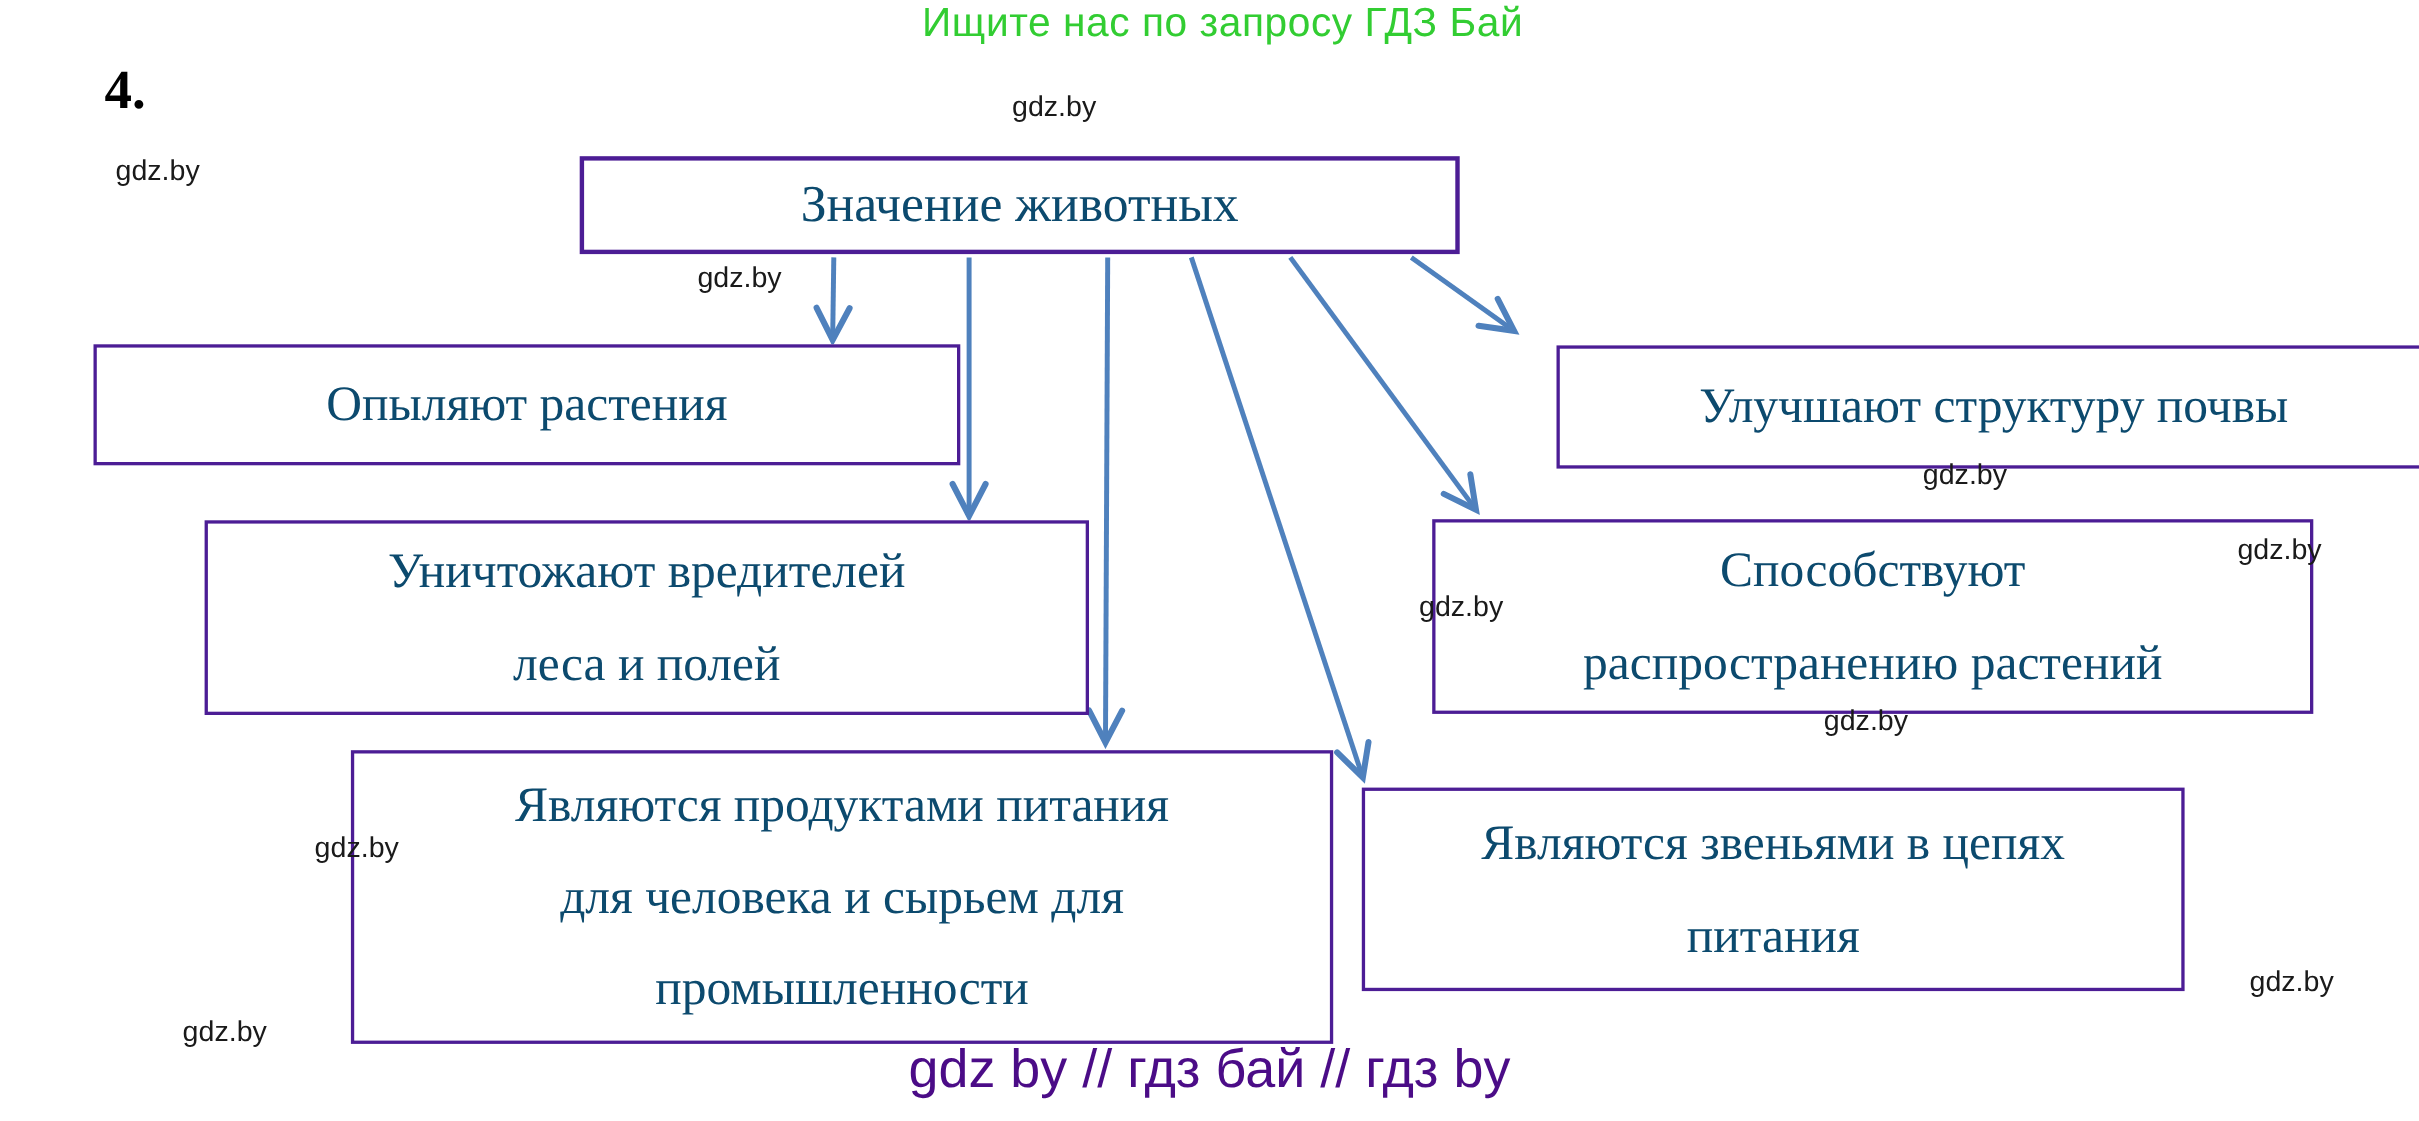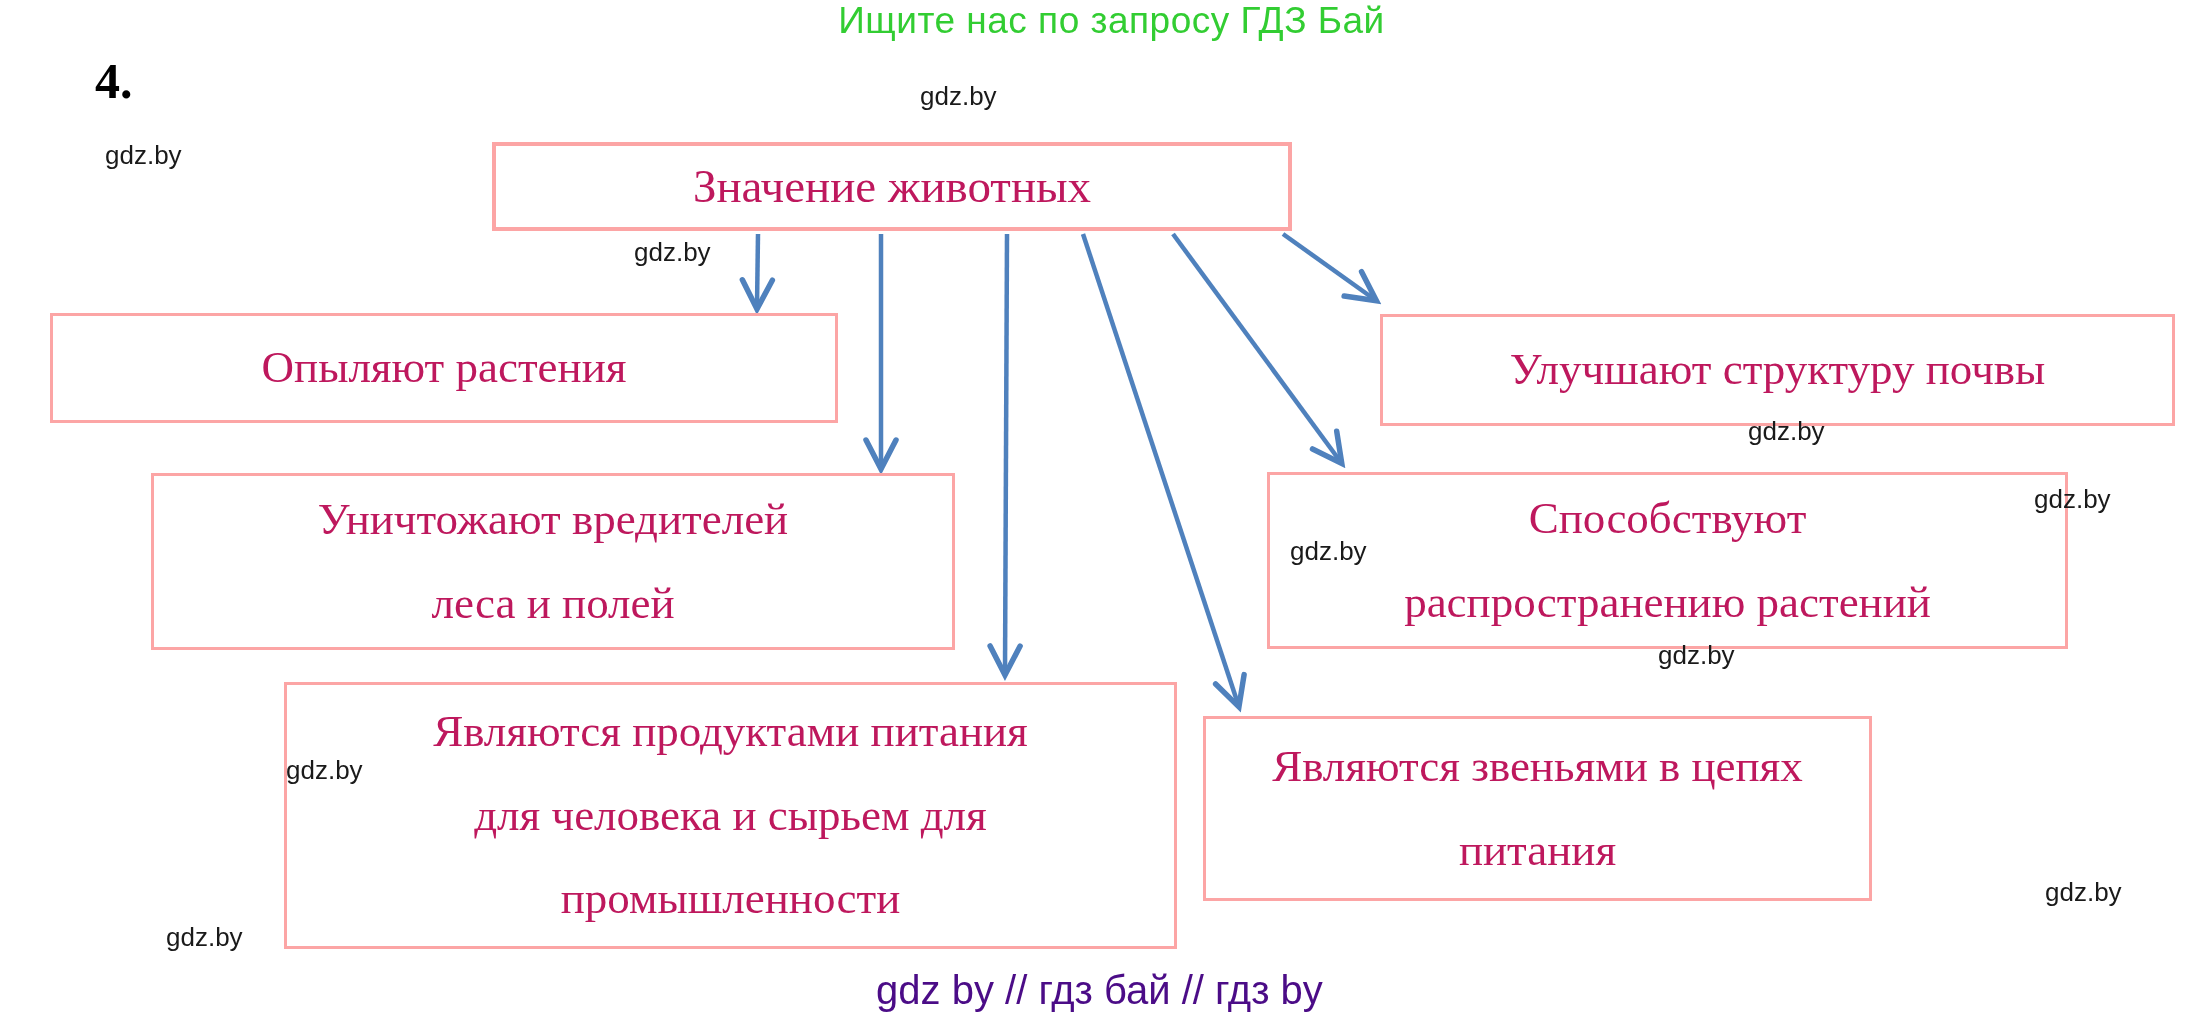--- a/index.html
+++ b/index.html
@@ -32,67 +32,68 @@
     left: 95px; top: 52px;
     font-family: "Liberation Serif", serif;
     font-size: 50px;
     font-weight: 700;
     color: #000;
   }
   
   .node {
     position: absolute;
     box-sizing: border-box;
-    border: 3px solid #fca5a5;
+    border: 3px solid #4c1d95;
     background: #fff;
     display: flex;
     align-items: center;
     justify-content: center;
     text-align: center;
     font-family: "Liberation Serif", serif;
     font-size: 45px;
-    color: #be185d;
+    color: #0c4a6e;
     line-height: 1.86;
     white-space: pre-line;
     z-index: 2;
+    margin-left: 35px;
   }
   .node.root {
     border-width: 4px;
     font-size: 47px;
     line-height: 1.2;
     z-index: 3;
   }
   #node-root      { left: 492px;  top: 142px; width: 800px; height: 89px;  }
   #node-pollinate { left: 50px;   top: 313px; width: 788px; height: 110px; }
   #node-pests     { left: 151px;  top: 473px; width: 804px; height: 177px; }
   #node-food      { left: 284px;  top: 682px; width: 893px; height: 267px; }
-  #node-chains    { left: 1203px; top: 716px; width: 669px; height: 185px; }
+  #node-chains    { left: 1203px; top: 716px; width: 748px; height: 185px; }
   #node-spread    { left: 1267px; top: 472px; width: 801px; height: 177px; }
   #node-soil      { left: 1380px; top: 314px; width: 795px; height: 112px; }
   
   .wm {
     position: absolute;
     font-size: 26px;
     color: #1a1a1a;
     z-index: 4;
     white-space: nowrap;
   }
   
   #arrows {
     position: absolute;
     left: 0; top: 0;
     z-index: 1;
   }
   
   .footer {
     position: absolute;
-    left: 0; top: 968px;
+    left: 0; top: 944px;
     width: 100%;
     text-align: center;
-    font-size: 40px;
+    font-size: 49px;
     font-weight: 400;
     z-index: 5;
   }
 </style>
 </head>
 <body>
 
 <div id="canvas">
 
   <div class="promo" style="color: rgb(50, 205, 50);">Ищите нас по запросу ГДЗ Бай</div>

